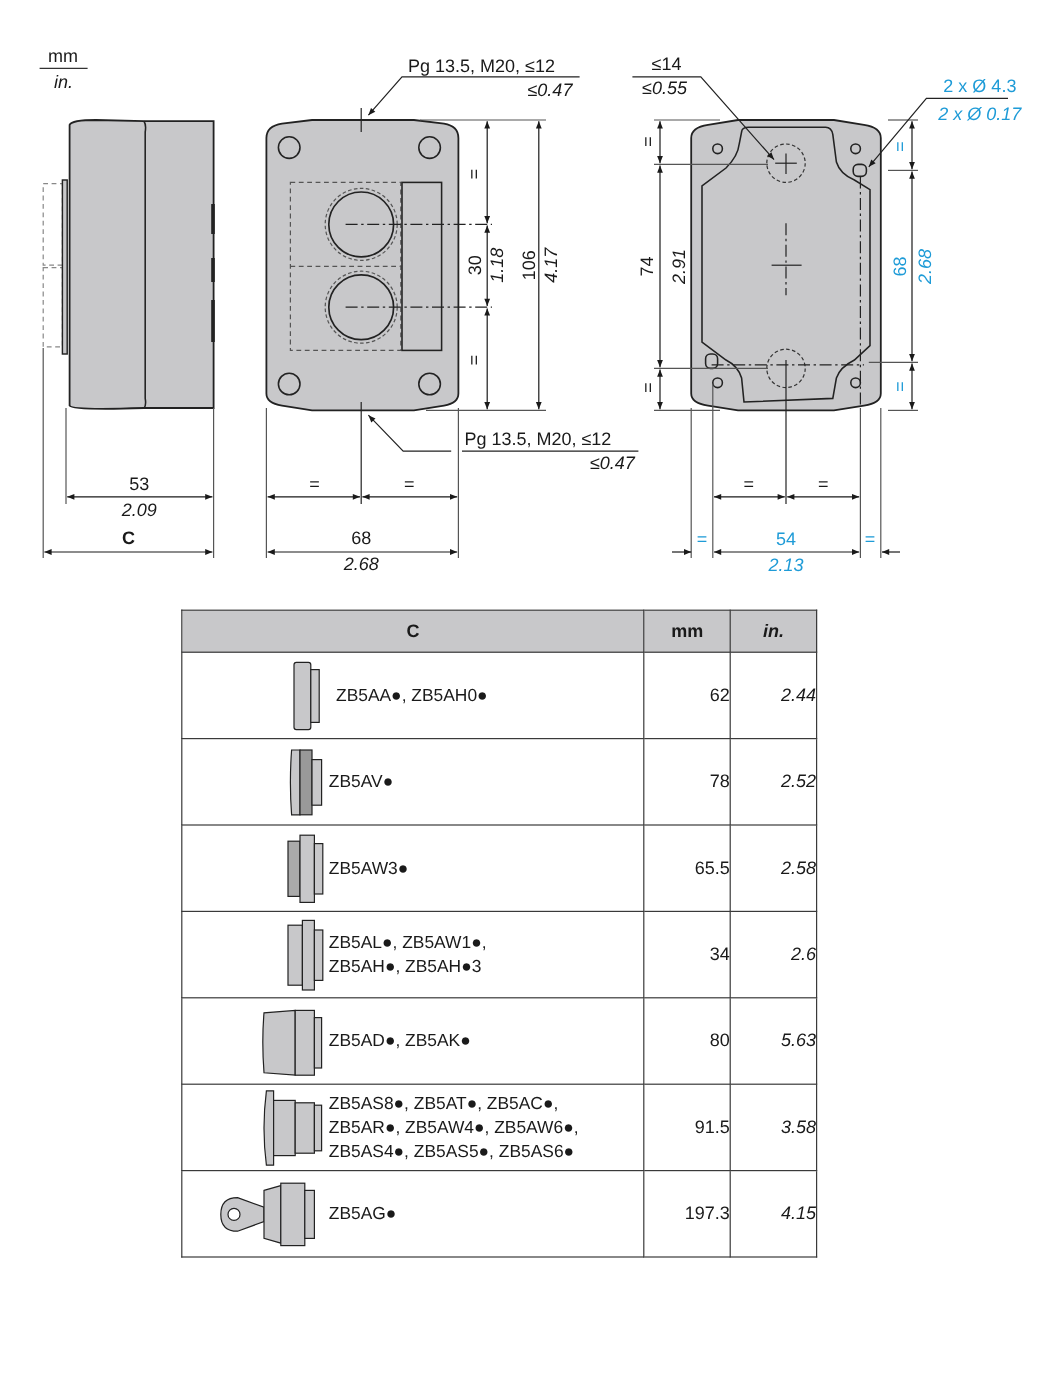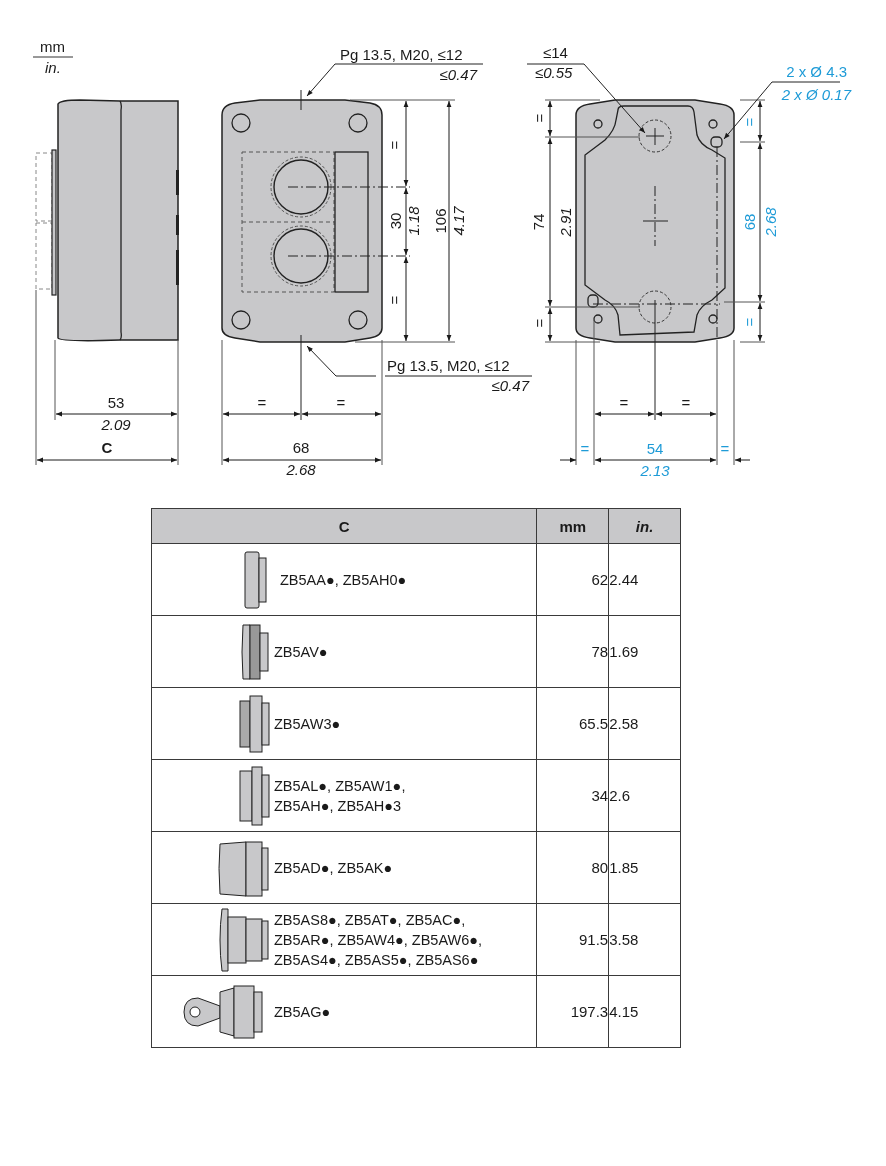--- a/index.html
+++ b/index.html
@@ -11,21 +11,21 @@
   .tb { font-size:15px; fill:#1a1a1a; font-weight:bold; }
   .blue { fill:#1e9bd7; }
   .bluei { fill:#1e9bd7; font-style:italic; }
 
   #table { position:absolute; left:151px; top:508px; width:530px; border-collapse:collapse; }
   #table th, #table td { border:1.5px solid #3a3a3a; padding:0; }
   #table th { background:#c8c8ca; height:34px; font-size:15px; font-weight:bold; }
   #table th.in { font-style:italic; }
   #table td.c-cell { width:386px; height:71px; position:relative; }
   #table td.mm { width:71px; text-align:right; font-size:15px; }
-  #table td.inch { width:71px; text-align:left; font-size:15px; }
+  #table td.inch { width:71px; text-align:right; font-size:15px; font-style:italic; }
   .icon-wrap { position:absolute; top:0; left:0; width:120px; height:100%; display:flex; align-items:center; justify-content:flex-end; }
   .desc { position:absolute; left:122px; top:50%; transform:translateY(-50%); font-size:14.5px; font-weight:normal; line-height:20px; white-space:pre-line; }
 </style>
 </head>
 <body>
 
 <svg id="drawing" viewBox="0 0 886 500" xmlns="http://www.w3.org/2000/svg">
   <defs>
     <marker id="ar" viewBox="0 0 10 10" refX="10" refY="5" markerWidth="8" markerHeight="6" orient="auto-start-reverse">
       <path d="M0,1 L10,5 L0,9 z" fill="#1a1a1a"></path>
@@ -195,21 +195,21 @@
         <div class="icon-wrap">
           <svg width="32" height="62" viewBox="0 0 32 62">
               <path d="M3,4 Q1,31 3,58 L10,58 L10,4 Z" fill="#c8c8ca" stroke="#222"></path>
               <rect x="10" y="4" width="10" height="54" fill="#999" stroke="#222"></rect>
               <rect x="20" y="12" width="8" height="38" fill="#c8c8ca" stroke="#222"></rect>
             </svg>
         </div>
         <div class="desc">ZB5AV●</div>
       </td>
       <td class="mm">78</td>
-      <td class="inch">1.69</td>
+      <td class="inch">2.52</td>
     </tr>
     <tr>
       <td class="c-cell">
         <div class="icon-wrap">
           <svg width="34" height="62" viewBox="0 0 34 62">
               <rect x="2" y="8" width="10" height="46" fill="#aaa" stroke="#222"></rect>
               <rect x="12" y="3" width="12" height="56" fill="#c8c8ca" stroke="#222"></rect>
               <rect x="24" y="10" width="7" height="42" fill="#c8c8ca" stroke="#222"></rect>
             </svg>
         </div>
@@ -238,21 +238,21 @@
         <div class="icon-wrap">
           <svg width="56" height="60" viewBox="0 0 56 60">
               <path d="M4,6 Q2,30 4,56 L30,58 L30,4 Z" fill="#c8c8ca" stroke="#222"></path>
               <rect x="30" y="4" width="16" height="54" fill="#c8c8ca" stroke="#222"></rect>
               <rect x="46" y="10" width="6" height="42" fill="#c8c8ca" stroke="#222"></rect>
             </svg>
         </div>
         <div class="desc">ZB5AD●, ZB5AK●</div>
       </td>
       <td class="mm">80</td>
-      <td class="inch">1.85</td>
+      <td class="inch">5.63</td>
     </tr>
     <tr>
       <td class="c-cell">
         <div class="icon-wrap">
           <svg width="56" height="66" viewBox="0 0 56 66">
               <path d="M6,2 Q2,33 6,64 L12,64 L12,2 Z" fill="#c8c8ca" stroke="#222"></path>
               <rect x="12" y="10" width="18" height="46" fill="#c8c8ca" stroke="#222"></rect>
               <rect x="30" y="12" width="16" height="42" fill="#c8c8ca" stroke="#222"></rect>
               <rect x="46" y="14" width="6" height="38" fill="#c8c8ca" stroke="#222"></rect>
             </svg>

